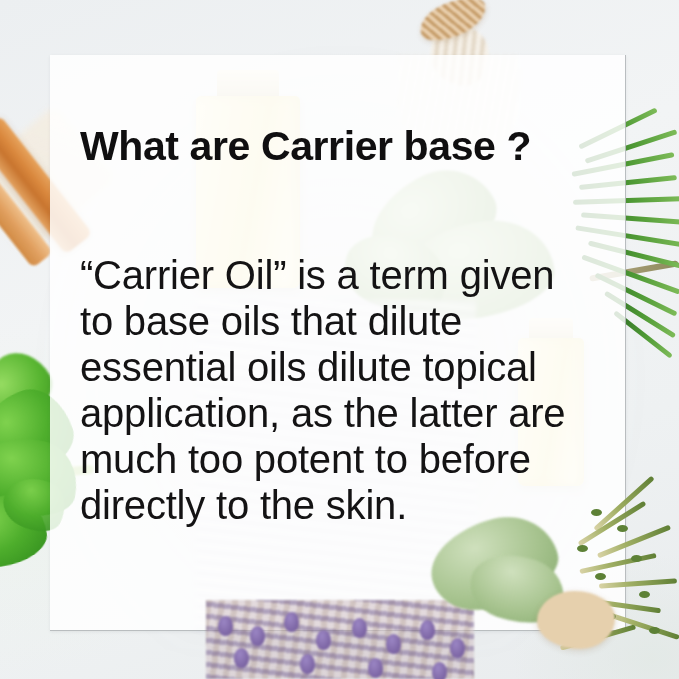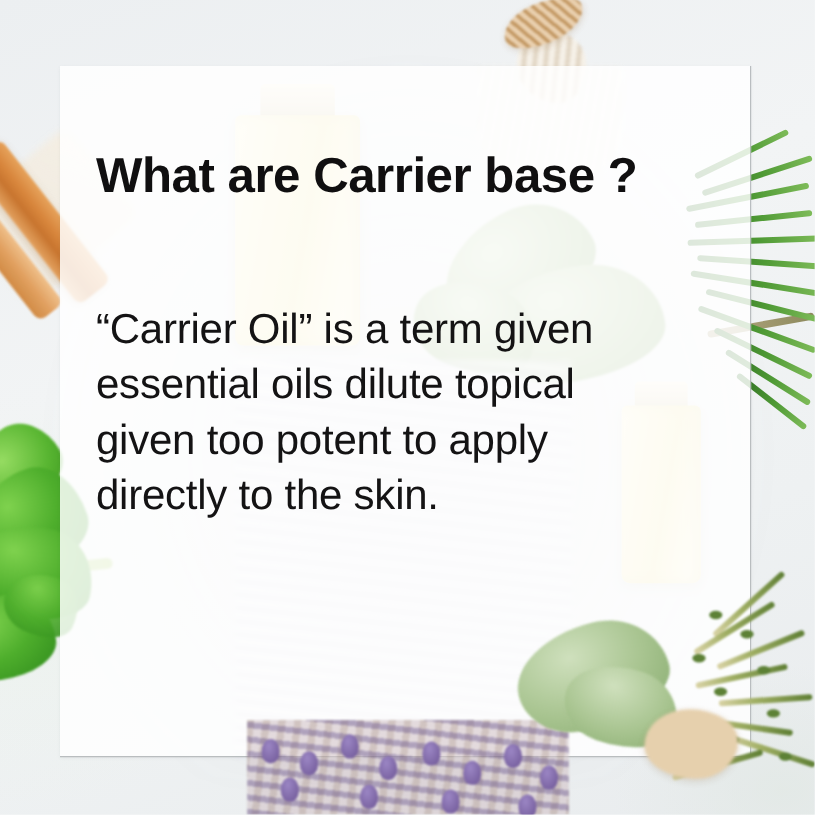--- a/index.html
+++ b/index.html
@@ -268,21 +268,21 @@
   }
 
   .body-copy {
     position: absolute;
     left: 0;
     top: 197px;
     width: 534px;
     margin: 0;
     font-family: "Liberation Sans", sans-serif;
     font-weight: 400;
-    font-size: 35px;
+    font-size: 40px;
     line-height: 46px;
     letter-spacing: -0.2px;
     color: #141314;
   }
   .body-copy .line { display: block; white-space: nowrap; }
 </style>
 </head>
 <body>
 
 <div id="infographic">
@@ -336,22 +336,24 @@
     <div class="body"></div>
   </div>
 
   <div class="card">
     <div class="card-inner">
 
       <h1 class="headline">What are Carrier base ?</h1>
 
       <p class="body-copy">
         <span class="line">“Carrier Oil” is a term given</span>
+        <span class="line">to base oils that dilute</span>
         <span class="line">essential oils dilute topical</span>
-        <span class="line">given too potent to apply</span>
+        <span class="line">application, as the latter are</span>
+        <span class="line">much too potent to before</span>
         <span class="line">directly to the skin.</span>
       </p>
 
     </div>
   </div>
 
   <div class="prop lavender-heads">
     <div class="lavender-flower" style="left:12px;  top:16px;"></div>
     <div class="lavender-flower" style="left:44px;  top:26px;"></div>
     <div class="lavender-flower" style="left:78px;  top:12px;"></div>

